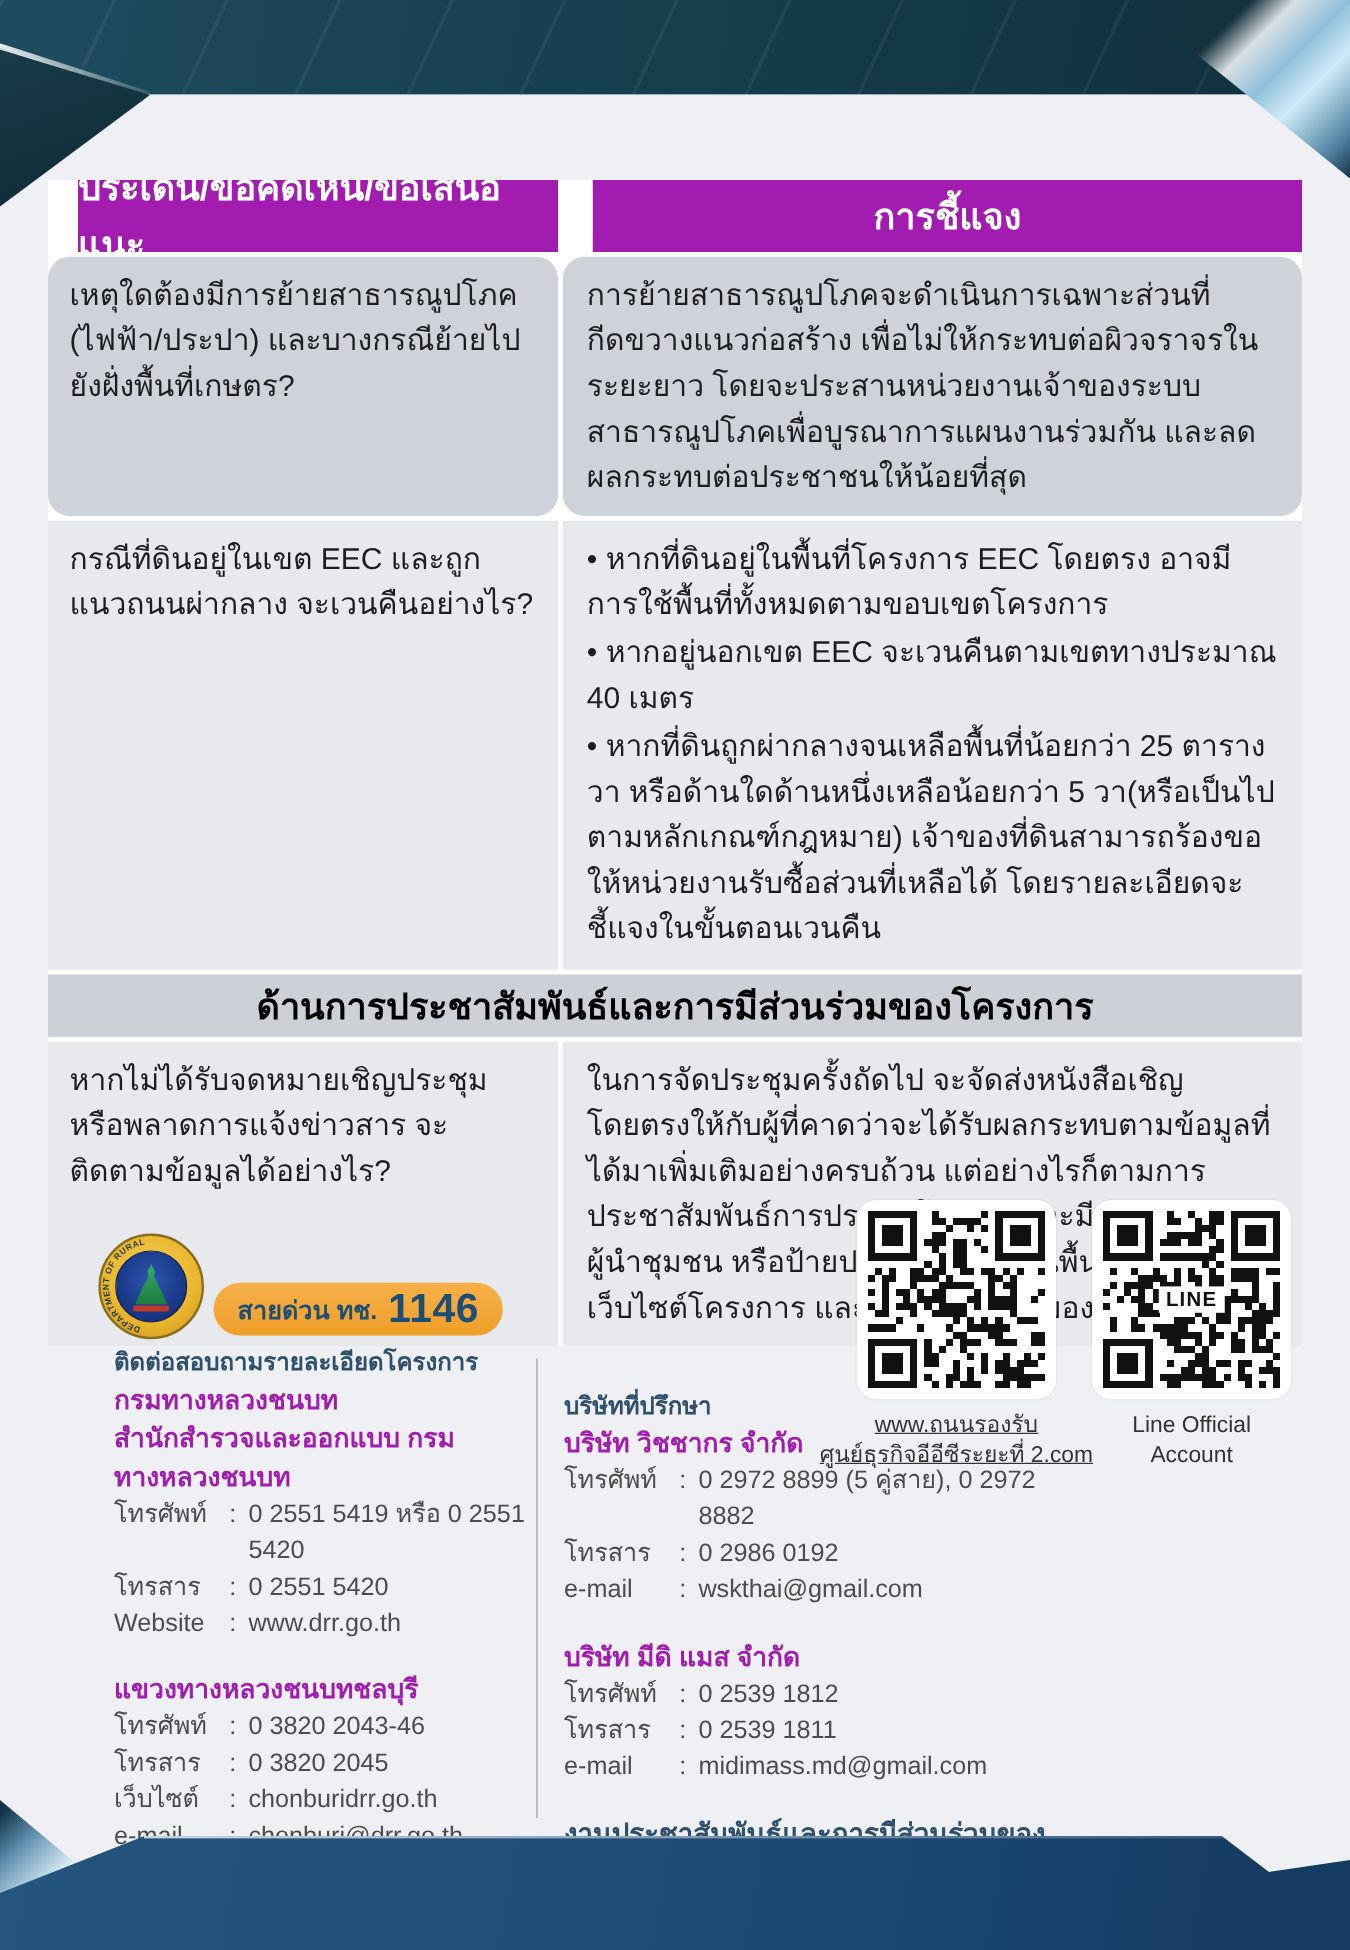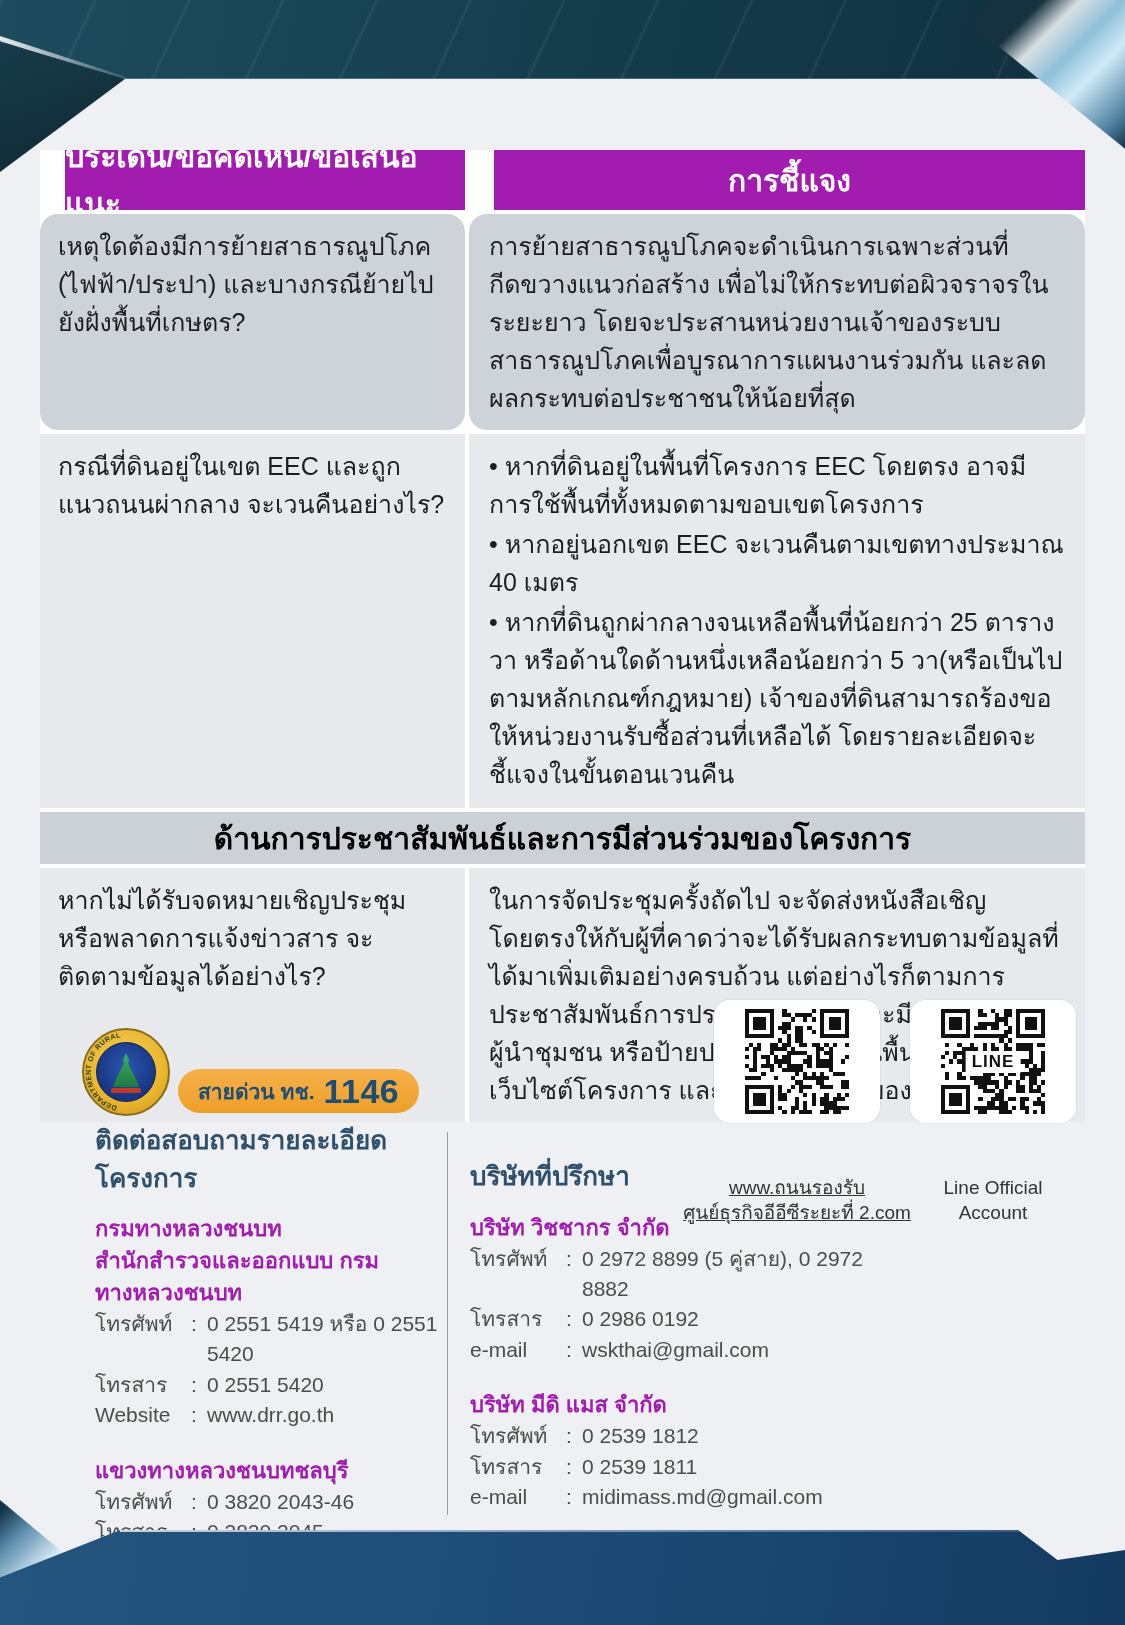--- a/index.html
+++ b/index.html
@@ -99,41 +99,41 @@
   .logo-ring-svg text{font-size:7.5px;font-weight:bold;fill:#1d3b22;letter-spacing:.5px;}
   .hotline{
     position:absolute;left:178px;top:1069px;height:44px;padding:0 20px;
     background:linear-gradient(#f6b04a,#ef9f28);border-radius:22px;
     display:flex;align-items:center;gap:9px;color:#1c4e76;
   }
   .hotline-label{font-size:21px;font-weight:bold;}
   .hotline-number{font-size:34px;font-weight:bold;letter-spacing:.5px;}
   
   .qr-card{
-    position:absolute;width:166px;height:123px;background:#fff;border-radius:16px;
+    position:absolute;width:166px;height:166px;background:#fff;border-radius:16px;
     box-shadow:0 0 0 1px rgba(0,0,0,0.04);padding:9px;box-sizing:border-box;
   }
   .qr-card.qr1{left:714px;top:1000px;}
   .qr-card.qr2{left:910px;top:1000px;}
   .qr-box{width:100%;height:100%;position:relative;}
   .qr-line-overlay{
     position:absolute;left:50%;top:50%;transform:translate(-50%,-50%);
     background:#fff;padding:1px 6px;font-weight:bold;font-size:17px;letter-spacing:1px;color:#111;
   }
   .qr-caption{
     position:absolute;top:1176px;width:240px;text-align:center;
     font-size:19px;line-height:1.3;color:#333;
   }
   .qr-caption.c1{left:677px;text-decoration:underline;}
   .qr-caption.c2{left:873px;}
   
   .contact-col{position:absolute;font-size:21px;color:#4c4c4c;line-height:1.45;}
   .col-left{left:95px;top:1122px;width:345px;}
   .col-right{left:470px;top:1158px;width:440px;}
-  .contact-heading{font-size:26px;font-weight:bold;color:#2f506d;margin-bottom:16px;}
+  .contact-heading{font-size:20px;font-weight:bold;color:#2f506d;margin-bottom:0;}
   .group-title{font-weight:bold;color:#a21caf;font-size:22px;margin-top:0;}
   .group{margin-bottom:24px;}
   .cline{display:flex;}
   .clabel{width:96px;flex:0 0 auto;}
   .colon{width:16px;flex:0 0 auto;}
   .cvalue{flex:1;}
   .v-divider{position:absolute;left:447px;top:1132px;width:1px;height:383px;background:#9a9a9a;}
   .pr-heading{font-size:23px;font-weight:bold;color:#2f506d;margin-top:22px;}
 </style>
 </head>

